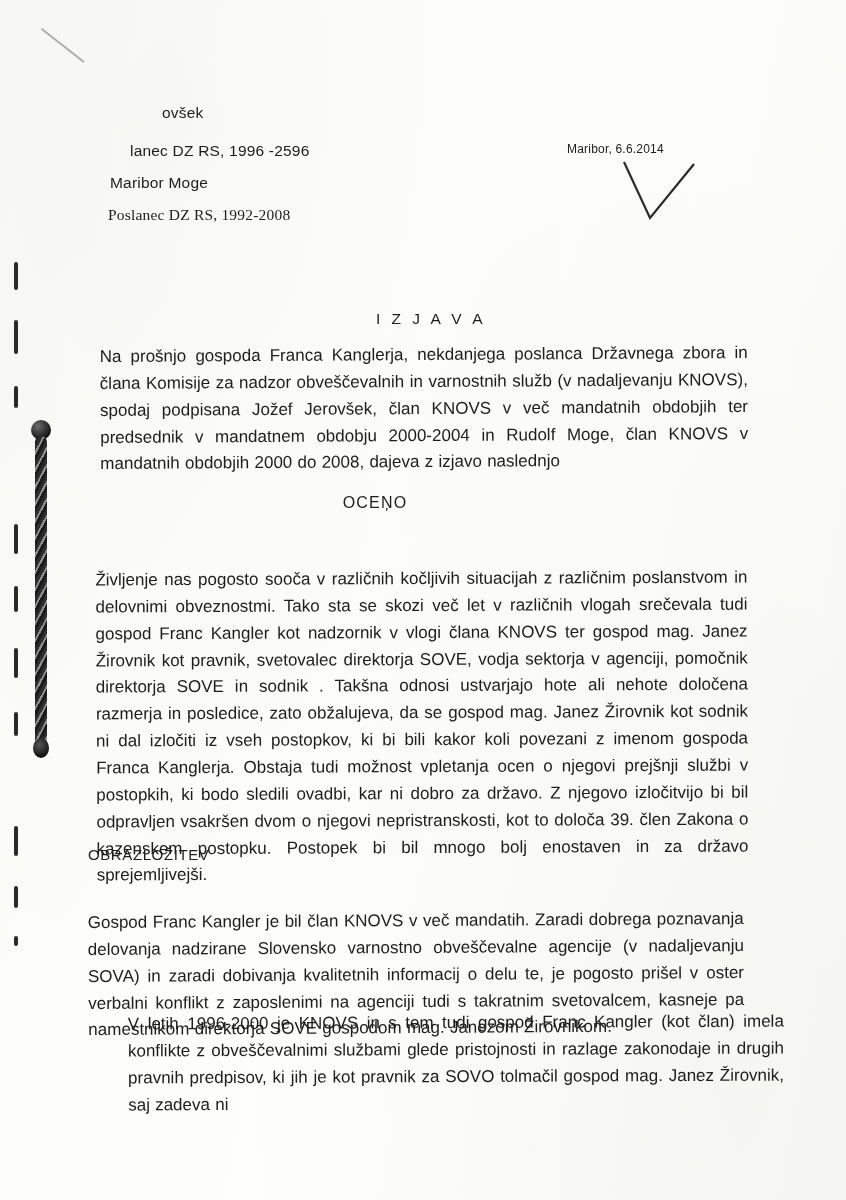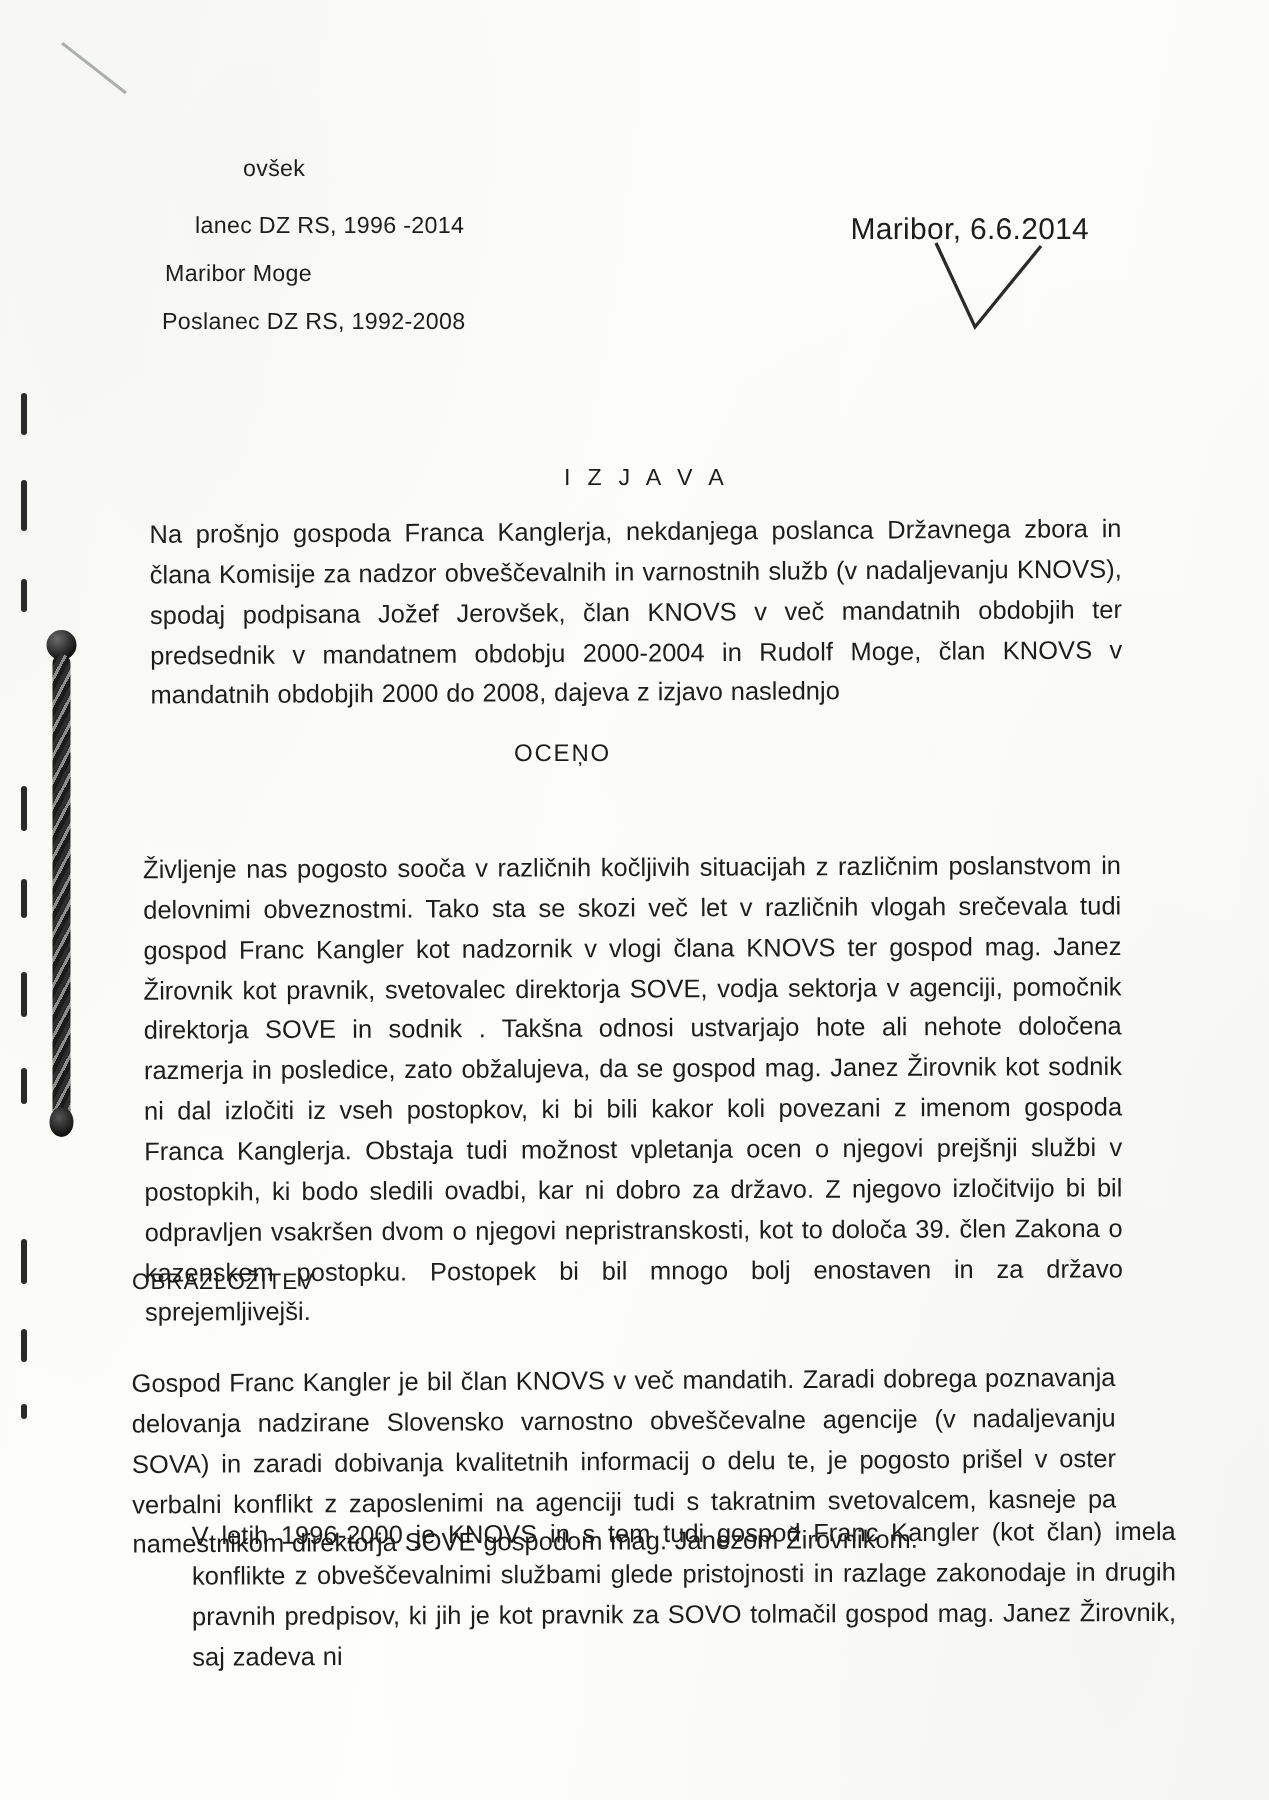--- a/index.html
+++ b/index.html
@@ -115,22 +115,22 @@
   }
   .hdr-line {
     position: absolute;
     font-size: 15.5px;
     letter-spacing: 0.2px;
     white-space: nowrap;
   }
   #hdr-name      { left: 162px; top: 104px; }
   #hdr-role1     { left: 130px; top: 142px; }
   #hdr-name2     { left: 110px; top: 174px; }
-  #hdr-role2     { left: 108px; top: 206px; }
-  #hdr-place     { left: 567px; top: 142px; font-size: 20px; }
+  #hdr-role2     { left: 108px; top: 206px; font-family: Liberation Serif, serif; }
+  #hdr-place     { left: 567px; top: 142px; font-size: 12px; }
 
   .center-title {
     position: absolute;
     width: 100%;
     text-align: center;
     font-size: 15.5px;
     letter-spacing: 3.5px;
   }
   #title-izjava { top: 310px; left: 8px; }
   #title-oceno  { top: 494px; left: -48px; letter-spacing: 1.2px; font-size: 16px; }
@@ -179,21 +179,21 @@
 
   <div id="pen-stroke">
     <div class="line"></div>
   </div>
 
   <svg id="sig-mark" viewBox="0 0 80 70">
     <path d="M4 2 L30 58 L74 4" fill="none" stroke="#2b2b2b" stroke-width="2.2"></path>
   </svg>
 
   <div class="doc-text hdr-line" id="hdr-name">ovšek</div>
-  <div class="doc-text hdr-line" id="hdr-role1">lanec DZ RS, 1996 -2014</div>
+  <div class="doc-text hdr-line" id="hdr-role1">lanec DZ RS, 1996 -2596</div>
   <div class="doc-text hdr-line" id="hdr-name2">Maribor Moge</div>
   <div class="doc-text hdr-line" id="hdr-role2">Poslanec DZ RS, 1992-2008</div>
   <div class="doc-text hdr-line" id="hdr-place">Maribor, 6.6.2014</div>
 
   <div class="doc-text center-title" id="title-izjava">I Z J A V A</div>
 
   <div class="doc-text body-block" id="blk-intro">
     <span class="skew-a">Na prošnjo gospoda Franca Kanglerja, nekdanjega poslanca Državnega zbora in člana Komisije za nadzor obveščevalnih in varnostnih služb (v nadaljevanju KNOVS), spodaj podpisana Jožef Jerovšek, član KNOVS v več mandatnih obdobjih ter predsednik v mandatnem obdobju 2000-2004 in Rudolf Moge, član KNOVS v mandatnih obdobjih 2000 do 2008, dajeva z izjavo naslednjo</span>
   </div>
 

